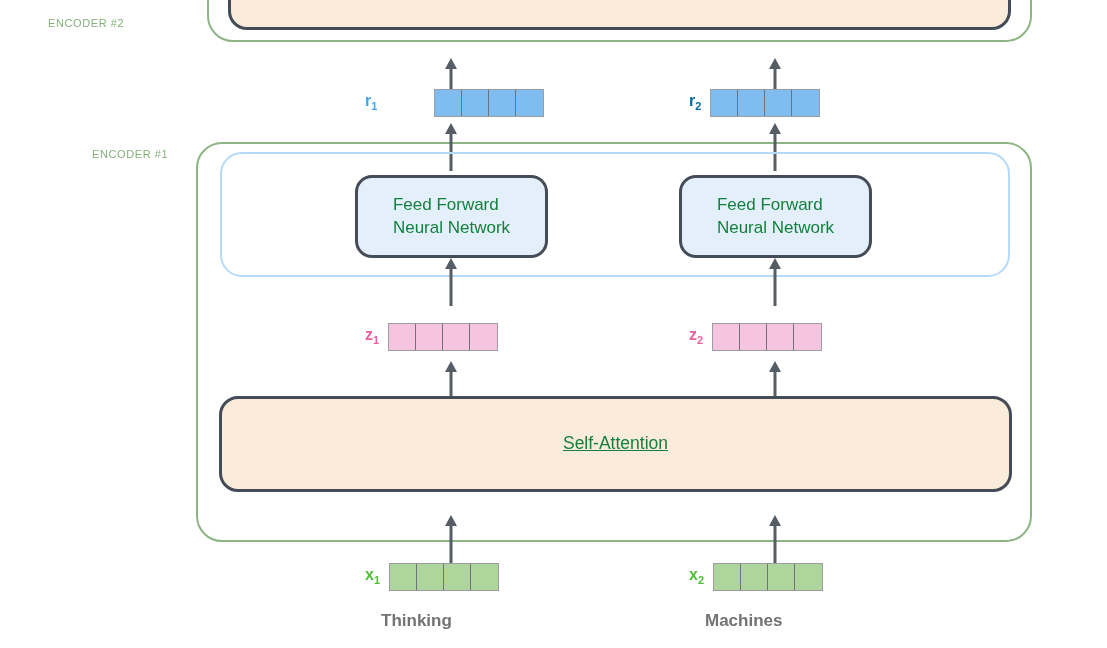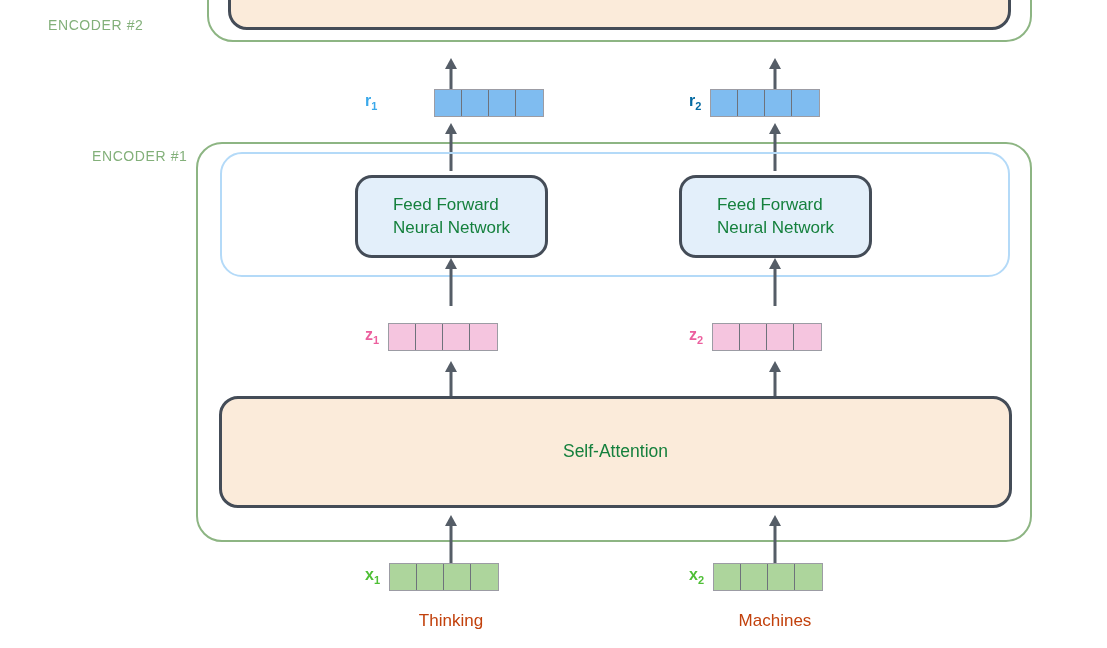--- a/index.html
+++ b/index.html
@@ -22,21 +22,21 @@
   .encoder-frame {
     position: absolute;
     border: 2.5px solid #8DB583;
     border-radius: 26px;
     background: transparent;
     box-sizing: border-box;
   }
   .encoder-label {
     position: absolute;
     color: #83B07A;
-    font-size: 14px;
+    font-size: 11px;
     letter-spacing: 0.6px;
     white-space: nowrap;
     font-weight: 400;
   }
 
   
   .ffn-frame {
     position: absolute;
     border: 2.5px solid #B4DAF8;
     border-radius: 22px;
@@ -101,24 +101,23 @@
     height: 100%;
     box-sizing: border-box;
     border-right: 1px solid #6E727B;
   }
   .vec-cell:last-child { border-right: none; }
 
   
   .word-label {
     position: absolute;
     font-size: 17px;
-    font-weight: normal;
-    color: #c2410c;
+    font-weight: bold;
+    color: #737373;
     white-space: nowrap;
-    text-align: center;
   }
 
   
   .arrow {
     position: absolute;
   }
   .arrow .shaft {
     position: absolute;
     left: 50%;
     transform: translateX(-50%);
@@ -245,21 +244,21 @@
 
   <div class="arrow" style="left:441px; top:361px; width:20px; height:48px;">
     <div class="head"></div>
     <div class="shaft" style="top:9px; height:39px;"></div>
   </div>
   <div class="arrow" style="left:765px; top:361px; width:20px; height:48px;">
     <div class="head"></div>
     <div class="shaft" style="top:9px; height:39px;"></div>
   </div>
 
-  <div class="proc-box attn" style="left:219px; top:396px; width:793px; height:112px;">
+  <div class="proc-box attn" style="left:219px; top:396px; width:793px; height:96px;text-decoration:underline;">
     <span>Self-Attention</span>
   </div>
 
   <div class="arrow" style="left:441px; top:515px; width:20px; height:48px;">
     <div class="head"></div>
     <div class="shaft" style="top:9px; height:39px;"></div>
   </div>
   <div class="arrow" style="left:765px; top:515px; width:20px; height:48px;">
     <div class="head"></div>
     <div class="shaft" style="top:9px; height:39px;"></div>

